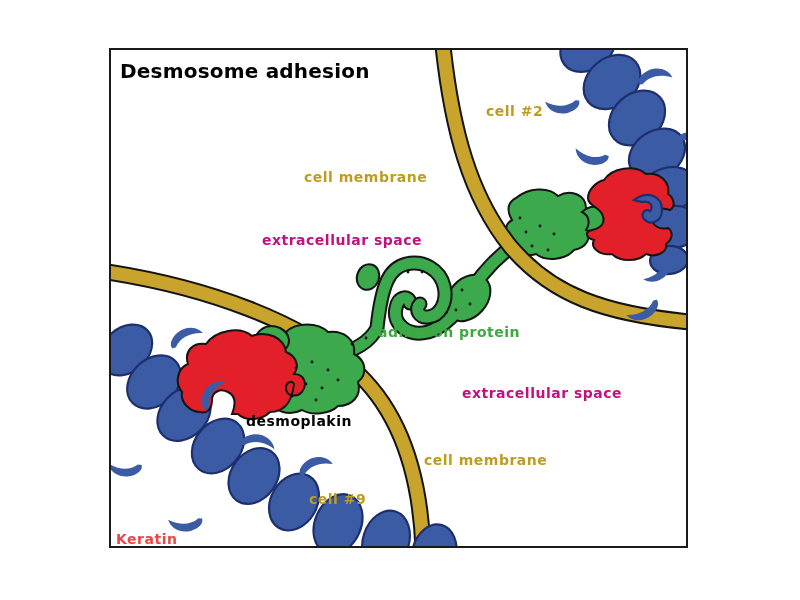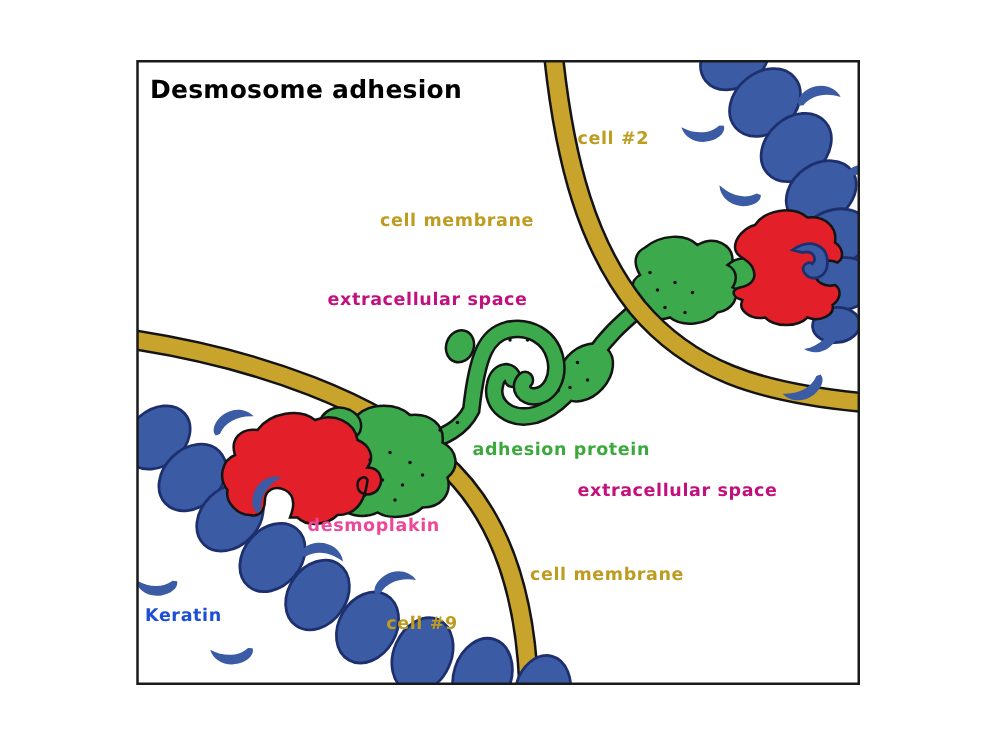--- a/index.html
+++ b/index.html
@@ -4,22 +4,22 @@
 <style>
   html,body{margin:0;padding:0;background:#ffffff;}
   .stage{position:relative;width:800px;height:600px;background:#ffffff;overflow:hidden;
          font-family:"DejaVu Sans",sans-serif;}
   .stage svg{position:absolute;left:0;top:0;}
   .lbl{position:absolute;font-weight:bold;font-size:14px;letter-spacing:0.5px;white-space:nowrap;}
   .lbl-title{font-size:20px;letter-spacing:0.2px;color:#000000;}
   .lbl-olive{color:#BD9C20;}
   .lbl-magenta{color:#C2107E;text-align:center;}
   .lbl-green{color:#3CA93F;}
-  .lbl-red{color:#ec4899;}
-  .lbl-navy{color:#1d4ed8;}
+  .lbl-red{color:#000000;}
+  .lbl-navy{color:#ef4444;margin-top:46px;}
 
   
   .outline-under{fill:none;stroke:#141414;stroke-linecap:round;}
   .band-over{fill:none;stroke-linecap:round;}
   .blob{stroke:#141414;stroke-width:2;}
   .keratin ellipse,.keratin path{stroke:#1E2F6E;stroke-width:2.2;}
   .border-rect{fill:none;stroke:#1a1a1a;stroke-width:2;}
   .stipple circle{fill:#111111;}
 </style>
 </head>
@@ -130,22 +130,22 @@
         <circle cx="462" cy="290" r="1.4"></circle>
           <circle cx="470" cy="304" r="1.4"></circle>
         <circle cx="456" cy="310" r="1.4"></circle>
       </g>
     </g>
 
     <rect class="border-rect" x="110" y="49" width="577" height="498"></rect>
   </svg>
 
   <span class="lbl lbl-title" style="left:120px;top:59px;">Desmosome adhesion</span>
-  <span class="lbl lbl-olive" style="left:462px;top:103px;">cell #2</span>
+  <span class="lbl lbl-olive" style="left:462px;top:103px;padding-left:24px;">cell #2</span>
   <span class="lbl lbl-olive" style="left:304px;top:169px;">cell membrane</span>
   <span class="lbl lbl-magenta" style="left:262px;top:232px;">extracellular space</span>
-  <span class="lbl lbl-green" style="left:378px;top:352px;">adhesion protein</span>
+  <span class="lbl lbl-green" style="left:378px;top:324px;">adhesion protein</span>
   <span class="lbl lbl-magenta" style="left:462px;top:385px;">extracellular space</span>
   <span class="lbl lbl-olive" style="left:424px;top:452px;">cell membrane</span>
   <span class="lbl lbl-red" style="left:246px;top:413px;">desmoplakin</span>
   <span class="lbl lbl-olive" style="left:309px;top:491px;">cell #9</span>
   <span class="lbl lbl-navy" style="left:116px;top:485px;">Keratin</span>
 </div>
 
 </body></html>

